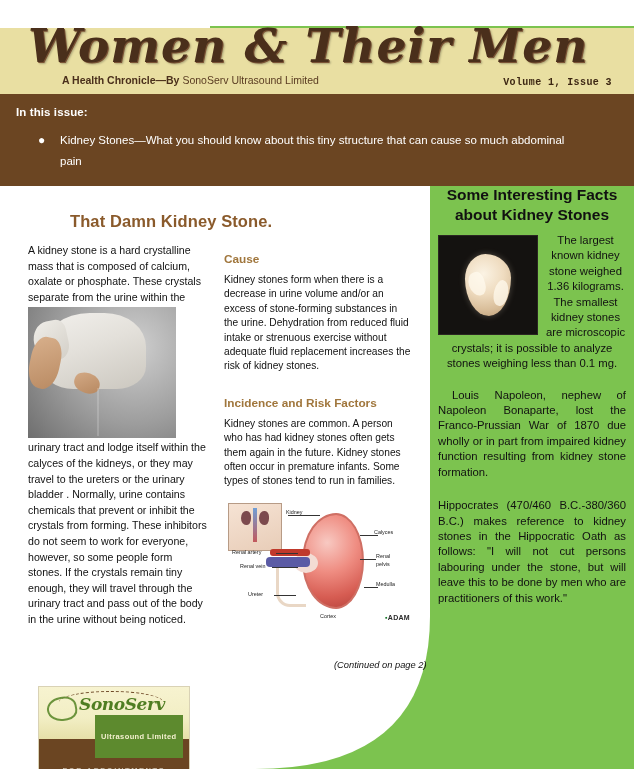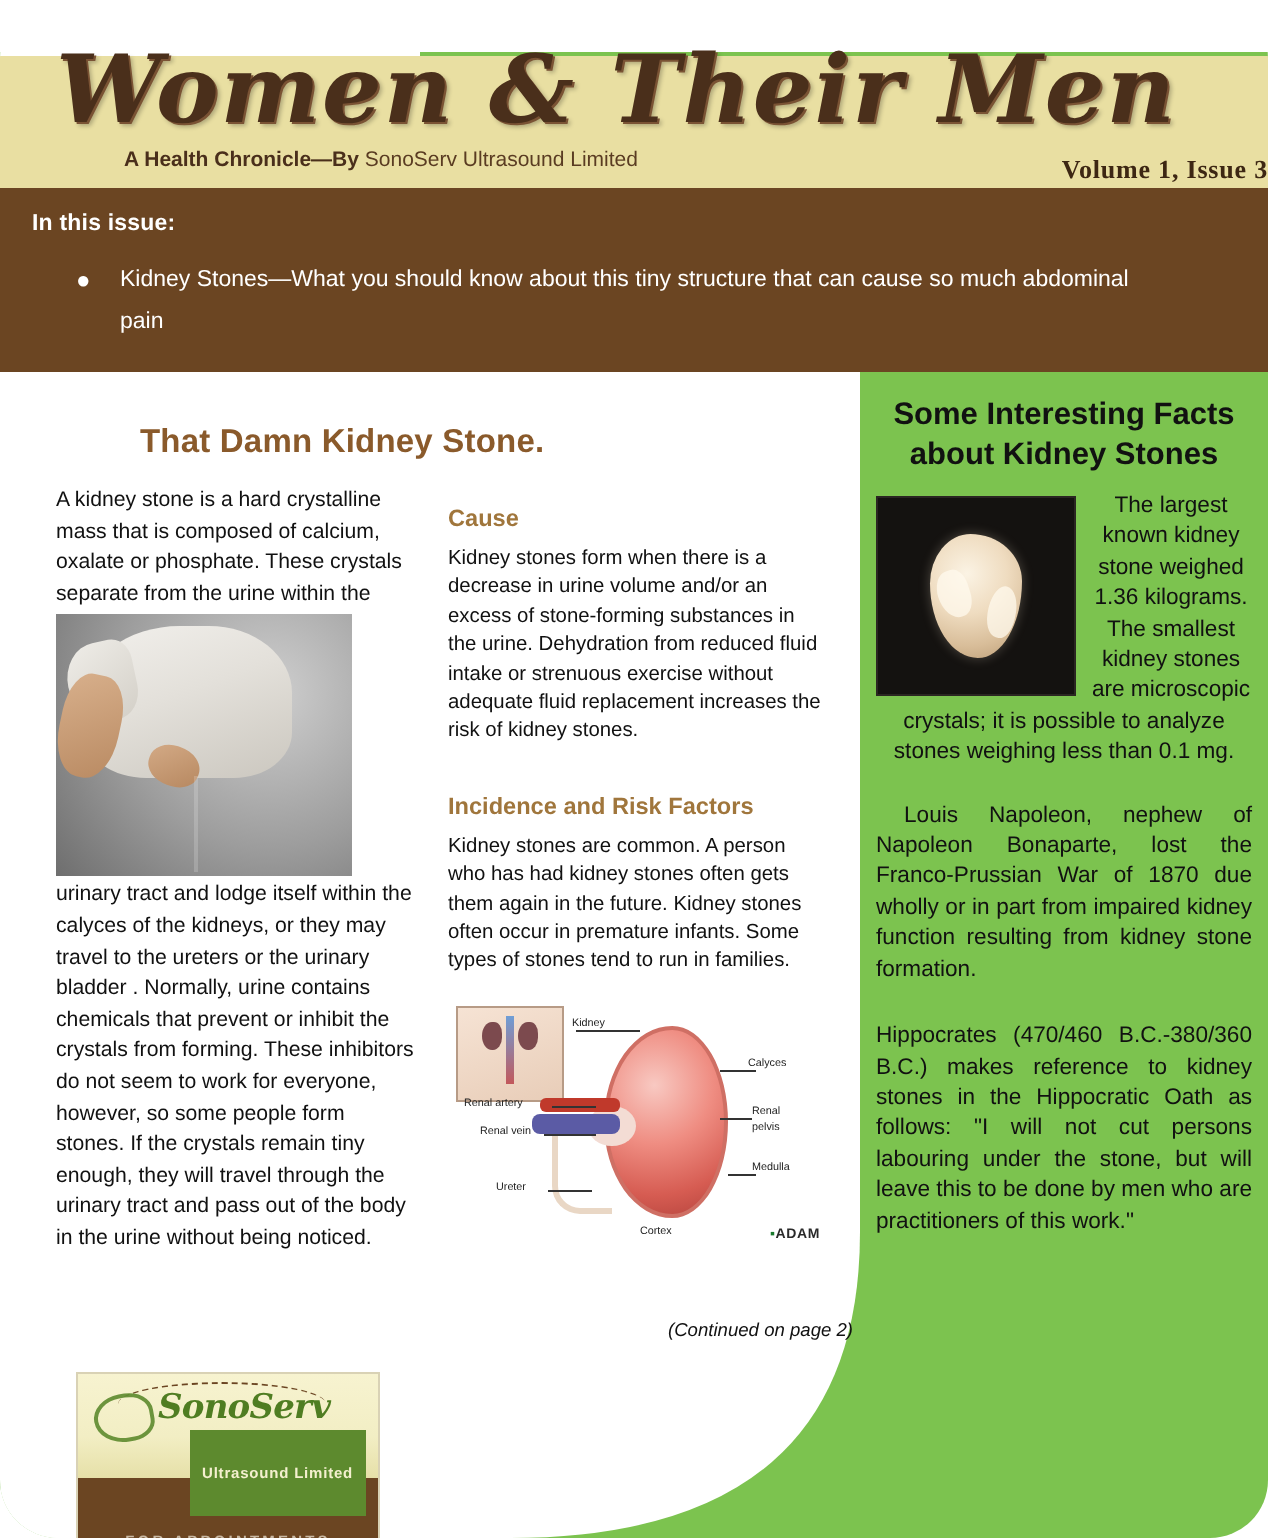--- a/index.html
+++ b/index.html
@@ -13,21 +13,20 @@
     position: relative;
   }
 
   
   #page {
     position: absolute;
     left: 0; top: 0;
     width: 634px; height: 769px;
     background: #ffffff;
     overflow: hidden;
-    border-radius: 29px;
   }
 
   
   .green-backdrop {
     position: absolute;
     left: 0; top: 26px;
     width: 634px; height: 743px;
     background: #7cc34f;
   }
   
@@ -68,23 +67,23 @@
     position: absolute;
     left: 62px; top: 46px;
     font-size: 10.5px;
     font-weight: bold;
     color: #4a2f1b;
     white-space: nowrap;
   }
   .tagline .light { font-weight: normal; color: #5a3c22; }
   .volume {
     position: absolute;
-    right: 0; top: 49px;
-    font-family: Liberation Serif, serif;
-    font-size: 13px;
+    right: 22px; top: 49px;
+    font-family: Liberation Mono, monospace;
+    font-size: 10px;
     font-weight: bold;
     color: #3d2713;
     letter-spacing: .4px;
     white-space: nowrap;
   }
 
   
   .issue-bar {
     position: absolute;
     left: 0; top: 94px;
@@ -316,21 +315,21 @@
     font-size: 7px;
     font-weight: bold;
     color: #2a2a2a;
     letter-spacing: .3px;
   }
   .kf-adam .dot { color: #1a7a2e; }
 
   
   .col-right {
     position: absolute;
-    left: 438px; top: 198px;
+    left: 438px; top: 185px;
     width: 188px;
   }
   .right-title {
     font-size: 15.5px;
     font-weight: bold;
     color: #111111;
     text-align: center;
     line-height: 20px;
     margin-bottom: 8px;
   }

